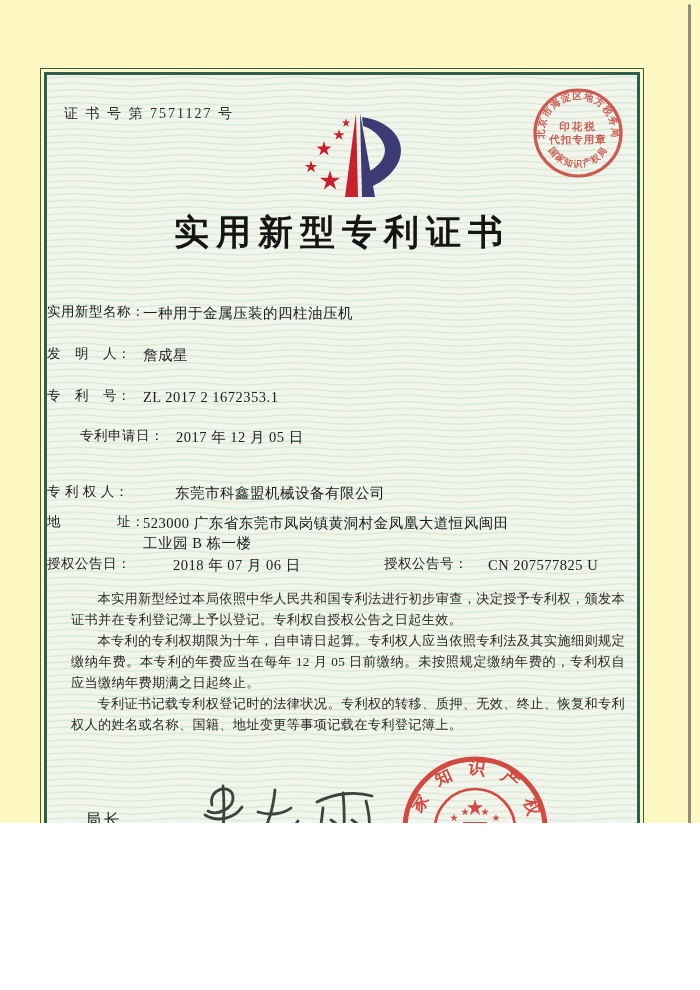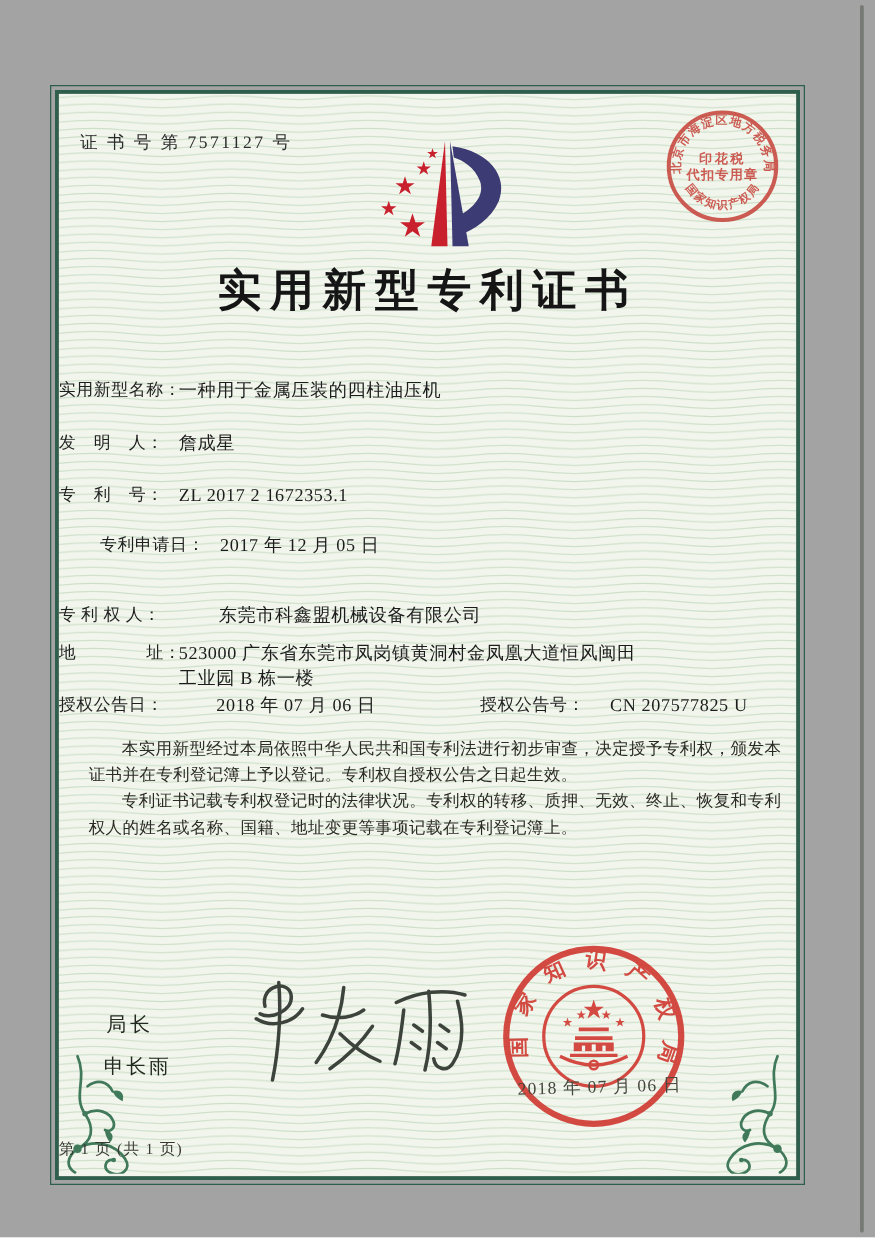--- a/index.html
+++ b/index.html
@@ -2,22 +2,22 @@
 <html><head>
 <meta charset="utf-8">
 <style>
   html,body{margin:0;padding:0;}
   body{
     width:700px;height:990px;
     font-family:"Liberation Serif","DejaVu Serif",serif;
     background:#ffffff;
   }
   .page{
-    position:relative;width:700px;height:990px;
-    background:#a3a3a3;overflow:hidden;
+    position:relative;width:700px;height:823px;
+    background:#fef9c3;overflow:hidden;
   }
   
   .paper-edge-right{
     position:absolute;left:688px;top:4px;width:3px;height:982px;
     background:#686c64;opacity:.75;border-radius:2px;
   }
   
   .cert{
     position:absolute;left:44px;top:72px;width:590px;height:866px;
     border:3.5px solid #2e5f4c;
@@ -182,20 +182,21 @@
           <span class="lbl">授权公告日：</span>
           <span class="val">2018 年 07 月 06 日</span>
         </div>
         <div class="row grant-no">
           <span class="lbl">授权公告号：</span>
           <span class="val">CN 207577825 U</span>
         </div>
 
         <div class="paras">
           <p>本实用新型经过本局依照中华人民共和国专利法进行初步审查，决定授予专利权，颁发本证书并在专利登记簿上予以登记。专利权自授权公告之日起生效。</p>
+          <p>本专利的专利权期限为十年，自申请日起算。专利权人应当依照专利法及其实施细则规定缴纳年费。本专利的年费应当在每年 12 月 05 日前缴纳。未按照规定缴纳年费的，专利权自应当缴纳年费期满之日起终止。</p>
           <p>专利证书记载专利权登记时的法律状况。专利权的转移、质押、无效、终止、恢复和专利权人的姓名或名称、国籍、地址变更等事项记载在专利登记簿上。</p>
         </div>
 
         <div class="signer-title">局长</div>
         <div class="signer-name">申长雨</div>
 
         <svg class="signature" viewBox="0 0 210 105">
           <g stroke="#2e352e" fill="none" stroke-width="2.8" stroke-linecap="round" opacity="0.92">
             <path d="M30,35 C26,18 50,13 51,27 C52,39 34,46 26,41"></path>
             <path d="M41,16 C43,40 41,70 36,94"></path>

